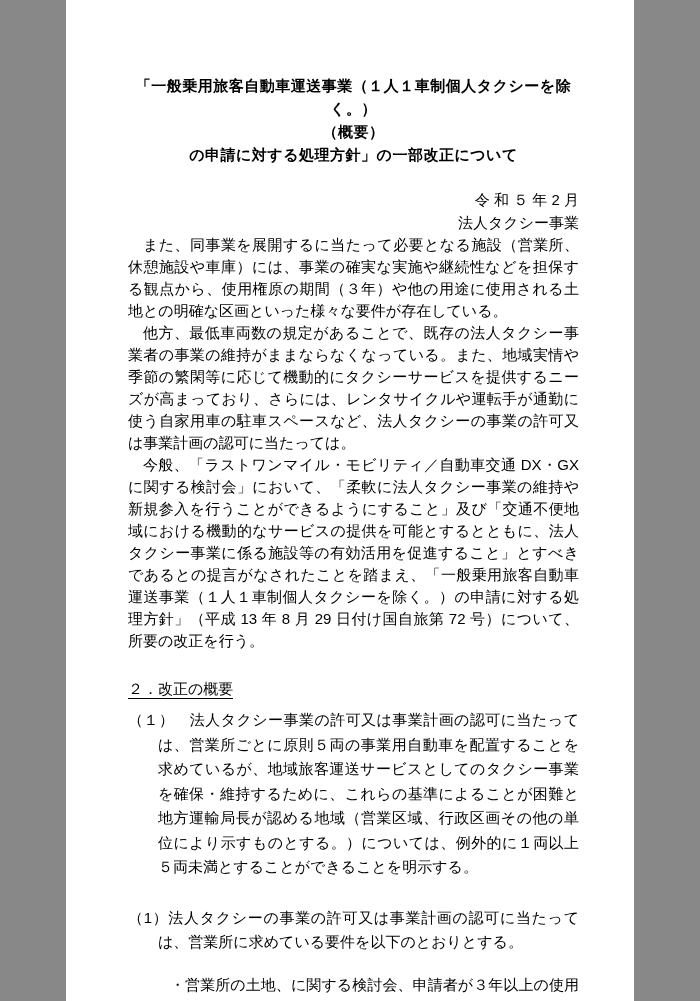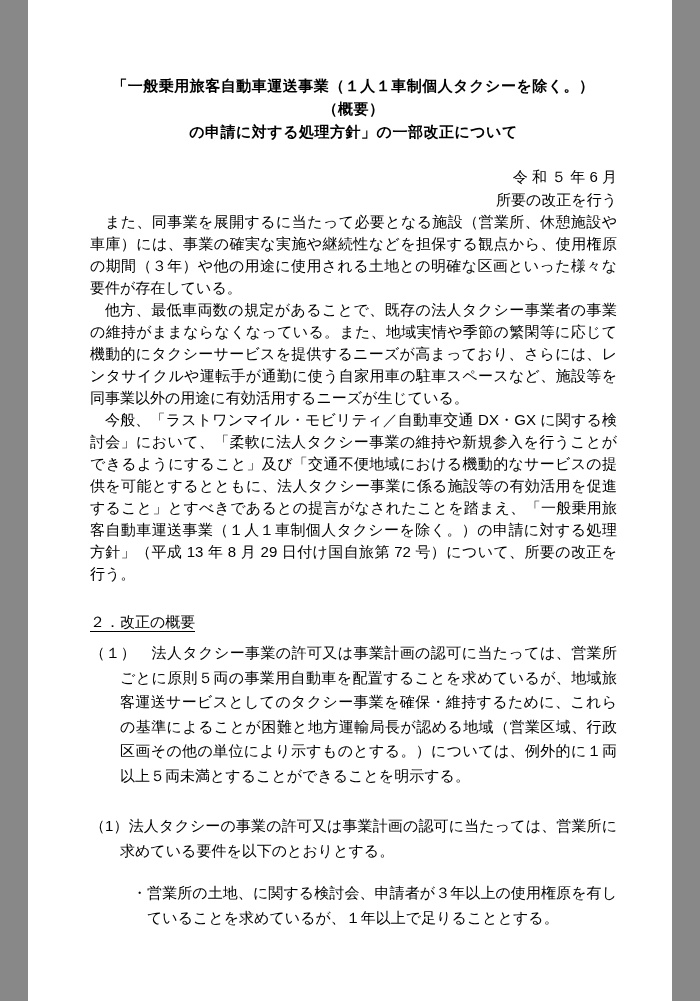--- a/index.html
+++ b/index.html
@@ -1,18 +1,18 @@
 <!DOCTYPE html>
 <html><head>
 <meta charset="utf-8">
 <style>
   * { margin: 0; padding: 0; box-sizing: border-box; }
   html, body { background: #888; }
   .page {
-    width: 644px;
+    width: 568px;
     height: 1001px;
     margin: 0 auto;
     background: #ffffff;
     color: #000000;
     font-family: "Liberation Sans", "DejaVu Sans", sans-serif;
     font-size: 15px;
     padding: 74px 55px 40px 62px;
     overflow: hidden;
   }
   .doc-title {
@@ -63,27 +63,27 @@
 
 <div class="page">
 
   <div class="doc-title">
     <div>「一般乗用旅客自動車運送事業（１人１車制個人タクシーを除く。）</div>
     <div>（概要）</div>
     <div>の申請に対する処理方針」の一部改正について</div>
   </div>
 
   <div class="byline">
-    <div>令 和 ５ 年 6 月</div>
-    <div>所要の改正を行う</div>
+    <div>令 和 ５ 年 2 月</div>
+    <div>法人タクシー事業</div>
   </div>
 
   <div class="section">
     <p class="para">また、同事業を展開するに当たって必要となる施設（営業所、休憩施設や車庫）には、事業の確実な実施や継続性などを担保する観点から、使用権原の期間（３年）や他の用途に使用される土地との明確な区画といった様々な要件が存在している。</p>
-    <p class="para">他方、最低車両数の規定があることで、既存の法人タクシー事業者の事業の維持がままならなくなっている。また、地域実情や季節の繁閑等に応じて機動的にタクシーサービスを提供するニーズが高まっており、さらには、レンタサイクルや運転手が通勤に使う自家用車の駐車スペースなど、施設等を同事業以外の用途に有効活用するニーズが生じている。</p>
+    <p class="para">他方、最低車両数の規定があることで、既存の法人タクシー事業者の事業の維持がままならなくなっている。また、地域実情や季節の繁閑等に応じて機動的にタクシーサービスを提供するニーズが高まっており、さらには、レンタサイクルや運転手が通勤に使う自家用車の駐車スペースなど、法人タクシーの事業の許可又は事業計画の認可に当たっては。</p>
     <p class="para">今般、「ラストワンマイル・モビリティ／自動車交通 DX・GX に関する検討会」において、「柔軟に法人タクシー事業の維持や新規参入を行うことができるようにすること」及び「交通不便地域における機動的なサービスの提供を可能とするとともに、法人タクシー事業に係る施設等の有効活用を促進すること」とすべきであるとの提言がなされたことを踏まえ、「一般乗用旅客自動車運送事業（１人１車制個人タクシーを除く。）の申請に対する処理方針」（平成 13 年 8 月 29 日付け国自旅第 72 号）について、所要の改正を行う。</p>
   </div>
 
   <div class="section">
     <div class="section-heading second">
       <span>２．改正の概要</span>
     </div>
     <p class="item">（１）　法人タクシー事業の許可又は事業計画の認可に当たっては、営業所ごとに原則５両の事業用自動車を配置することを求めているが、地域旅客運送サービスとしてのタクシー事業を確保・維持するために、これらの基準によることが困難と地方運輸局長が認める地域（営業区域、行政区画その他の単位により示すものとする。）については、例外的に１両以上５両未満とすることができることを明示する。</p>
     <p class="item">（1）法人タクシーの事業の許可又は事業計画の認可に当たっては、営業所に求めている要件を以下のとおりとする。</p>
     <p class="bullet">・営業所の土地、に関する検討会、申請者が３年以上の使用権原を有していることを求めているが、１年以上で足りることとする。</p>

